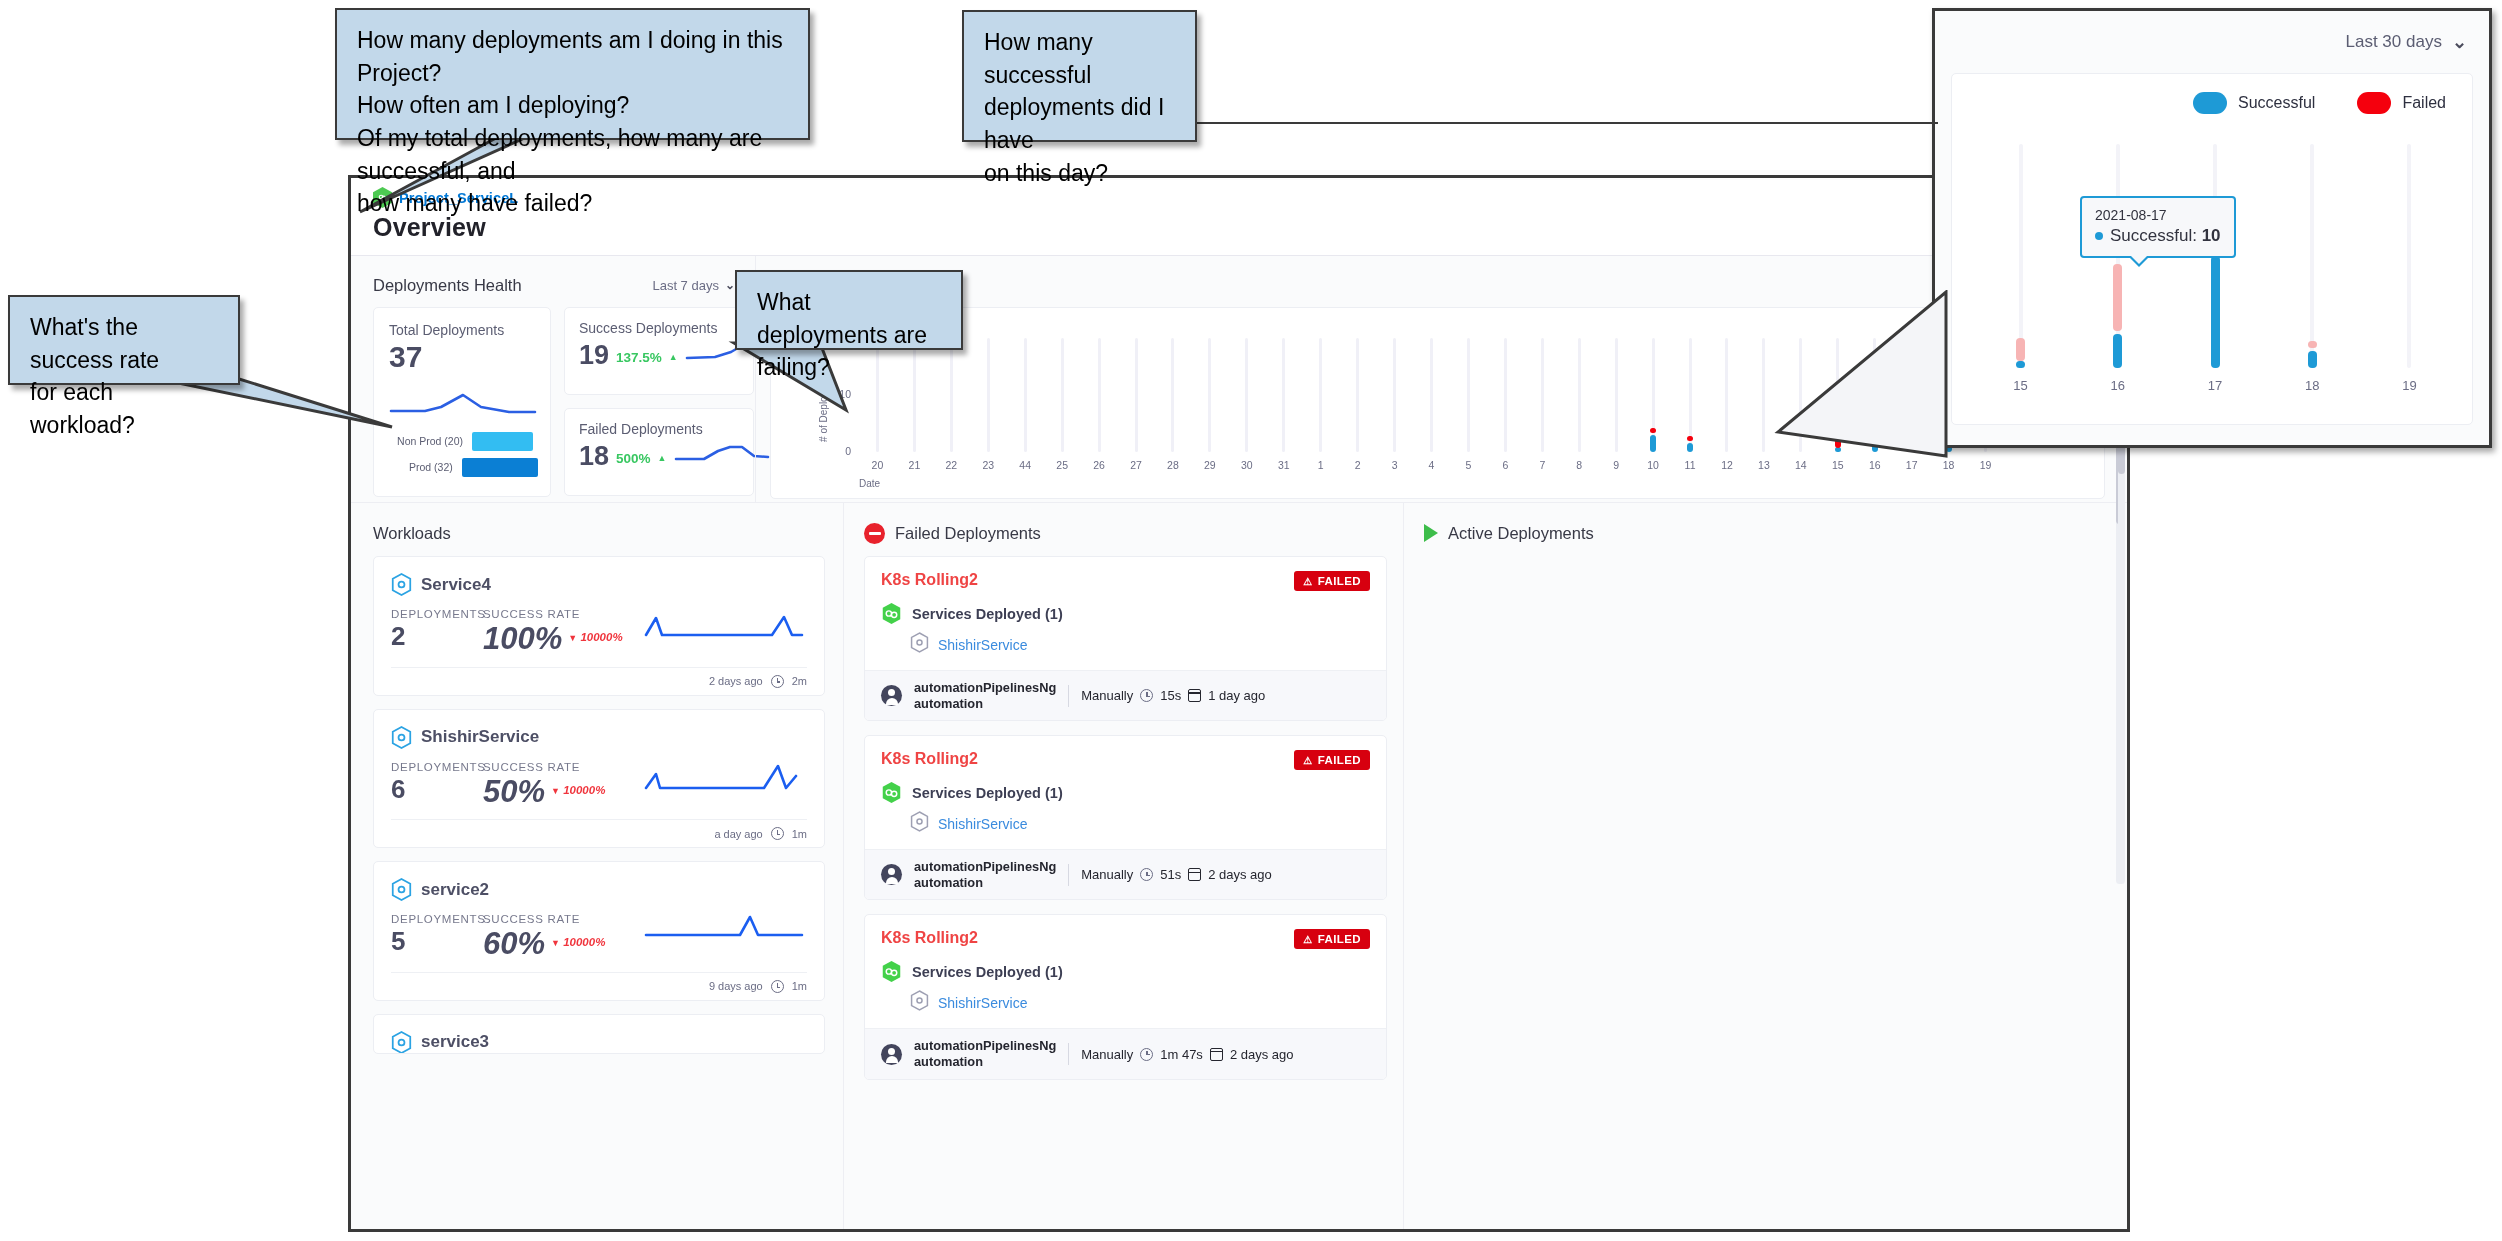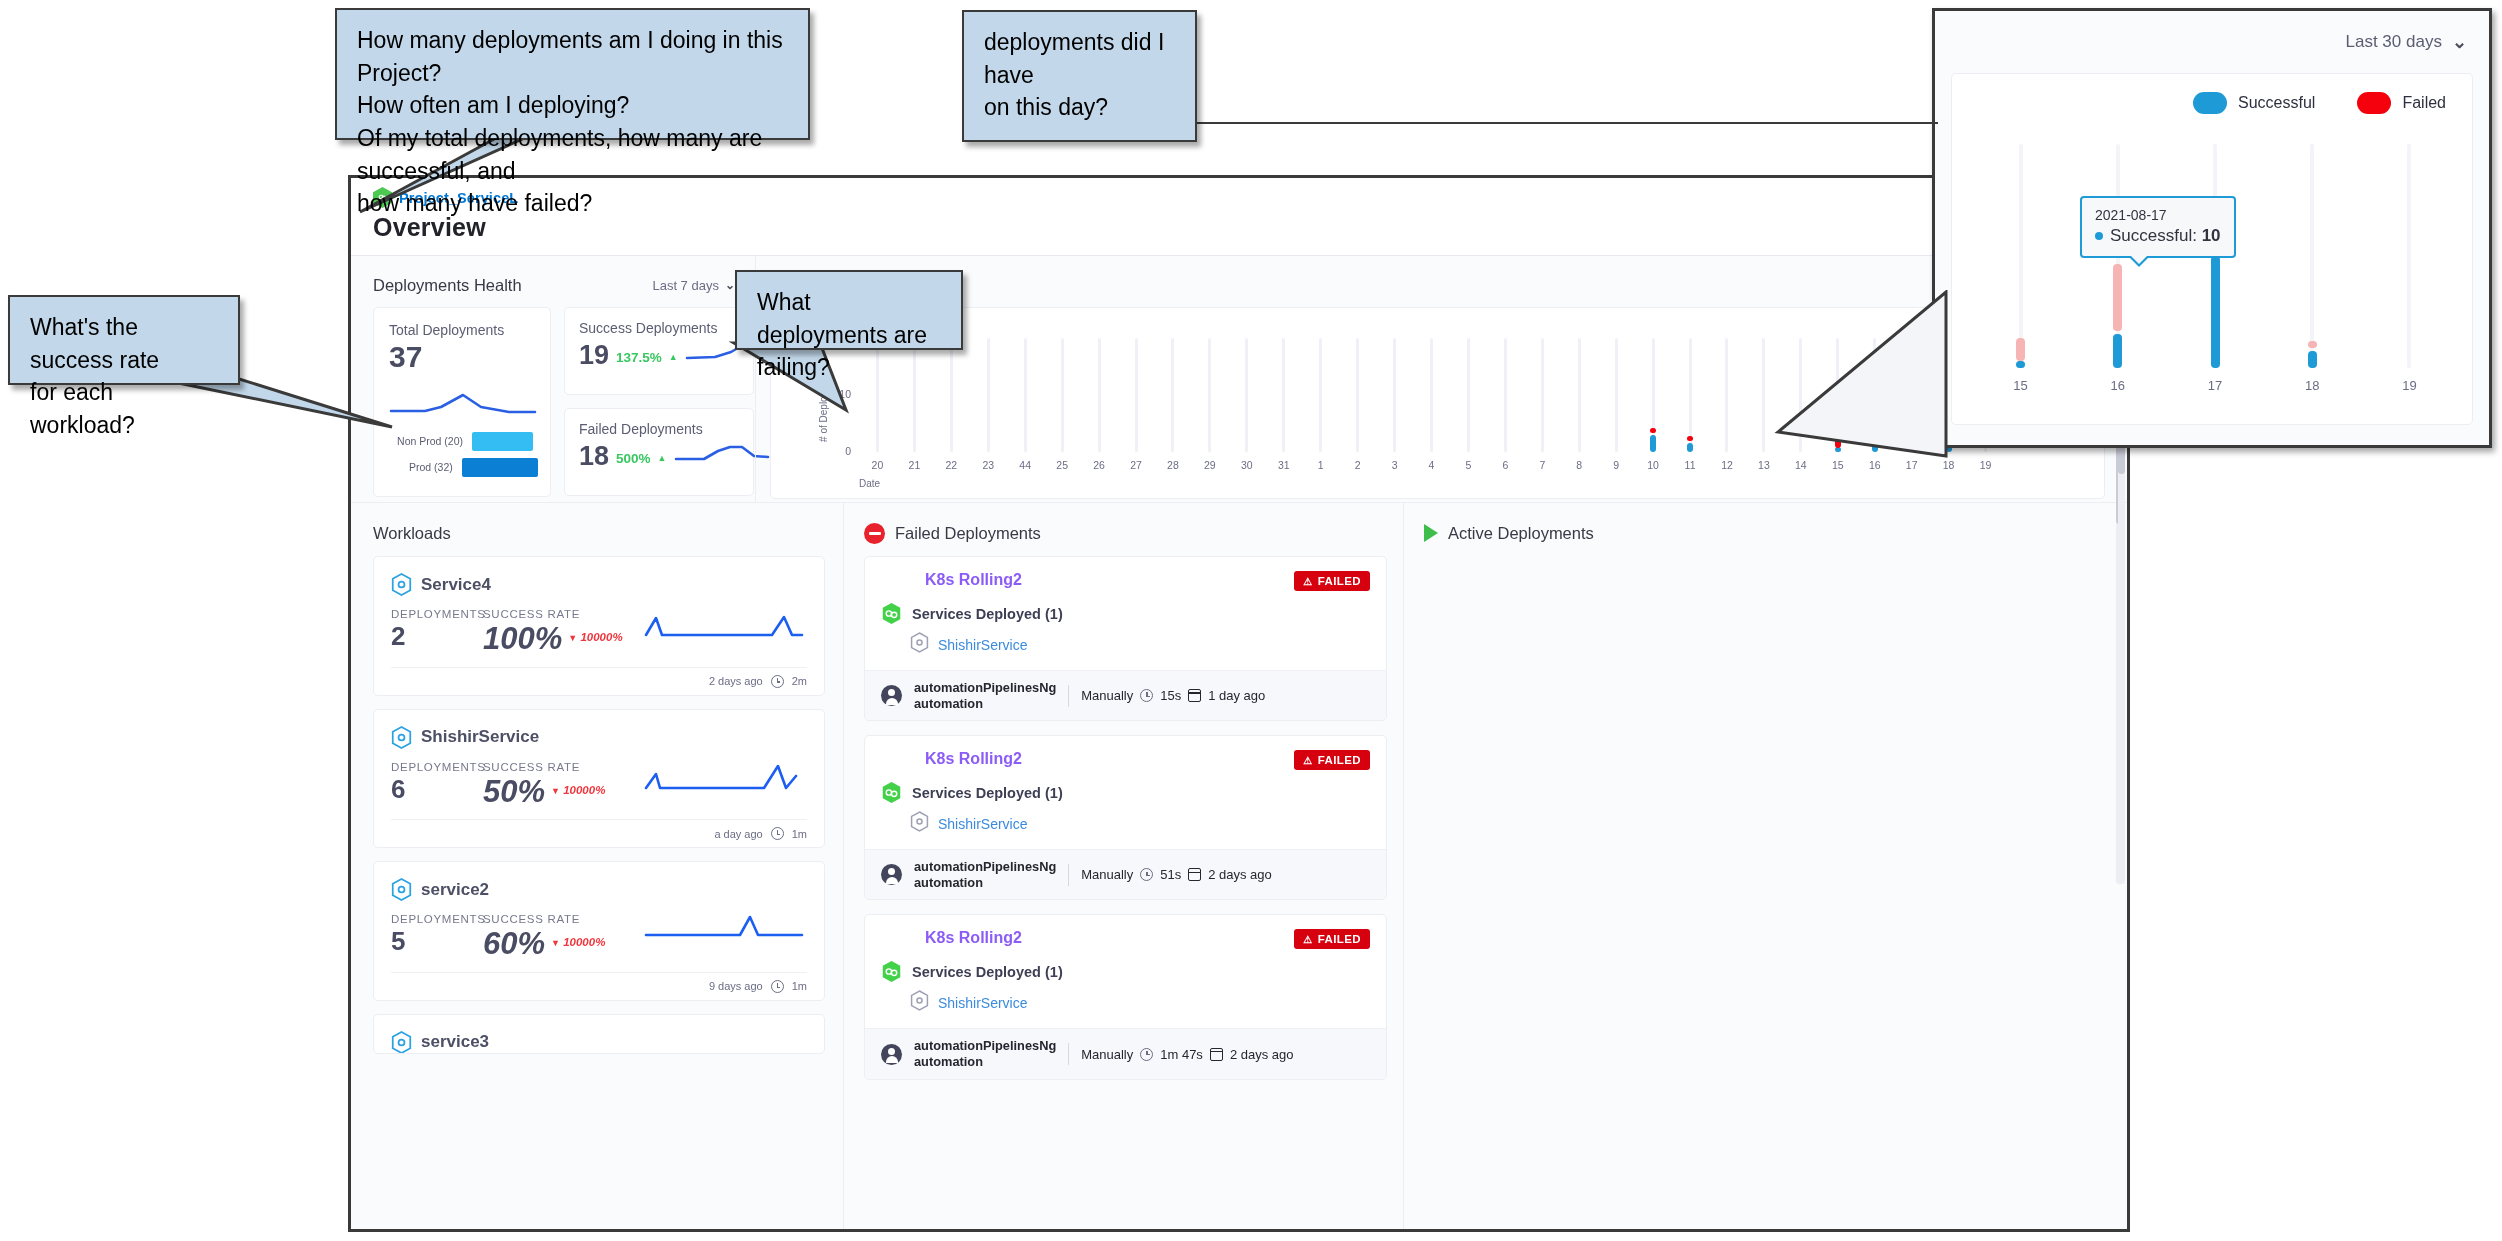--- a/index.html
+++ b/index.html
@@ -115,21 +115,21 @@
   .wl-foot { border-top:1px solid #eef0f4; margin-top:11px; padding-top:7px; display:flex; justify-content:flex-end; align-items:center; gap:8px; font-size:11px; color:#6b6d85;}
   .clock-ico { width:13px; height:13px; border:1.4px solid #6b6d85; border-radius:50%; position:relative; display:inline-block;}
   .clock-ico::after{content:""; position:absolute; left:5px; top:2.2px; width:1.3px; height:4.3px; background:#6b6d85;}
   .clock-ico::before{content:""; position:absolute; left:5px; top:5.6px; width:3.4px; height:1.3px; background:#6b6d85;}
 
   
   .fd-list { margin-top:9px; position:relative;}
   .fd-card { background:#fff; border:1px solid #eceef3; border-radius:5px; margin-bottom:14px; overflow:hidden;}
   .fd-top { padding:14px 16px 13px 16px; }
   .fd-title-row { display:flex; justify-content:space-between; align-items:flex-start;}
-  .fd-title { font-size:16px; font-weight:bold; color:#8b5cf6;margin-left:44px;}
+  .fd-title { font-size:16px; font-weight:bold; color:#ef4444;}
   .badge-failed { background:#d7000f; color:#fff; font-size:11.5px; font-weight:bold; letter-spacing:.4px; padding:4px 9px; border-radius:3px; display:flex; align-items:center; gap:5px;}
   .warn-tri { font-size:10px; }
   .fd-svc-row { display:flex; align-items:center; gap:10px; margin-top:11px;}
   .svc-hex { width:21px;height:23px; flex:none;}
   .fd-svc-label { font-size:14.5px; font-weight:bold; color:#3d3f54;}
   .fd-svc-item { display:flex; align-items:center; gap:9px; margin-top:7px; margin-left:29px;}
   .fd-svc-name { font-size:14px; color:#3a8bde;}
   .fd-bottom { background:#f7f8fb; border-top:1px solid #eef0f4; padding:9px 16px; display:flex; align-items:center; gap:12px; font-size:13px; color:#2e3040;}
   .avatar-ico { width:21px;height:21px;border-radius:50%;background:#43455c; position:relative; flex:none;}
   .avatar-ico::after{content:""; position:absolute; left:7px; top:4px; width:7px;height:7px;border-radius:50%;background:#fff;}
@@ -653,20 +653,21 @@
     <div id="co1">
         <div>How many deployments am I doing in this Project?</div>
         <div>How often am I deploying?</div>
         <div>Of my total deployments, how many are successful, and</div>
         <div>how many have failed?</div>
       </div>
   </div>
 
   <div class="callout" style="left:962px; top:10px; width:235px; height:132px;">
     <div id="co2">
+        <div>How many successful</div>
         <div>deployments did I have</div>
         <div>on this day?</div>
       </div>
   </div>
 
   <svg class="callout-tail" style="left:150px; top:375px; width:260px; height:60px;" viewBox="0 0 260 60">
     <polygon points="4,3 86,3 242,52" fill="#c2d8ea" stroke="#3a3a3a" stroke-width="3"></polygon>
   </svg>
   <div class="callout" style="left:8px; top:295px; width:232px; height:90px;">
     <div id="co3">

